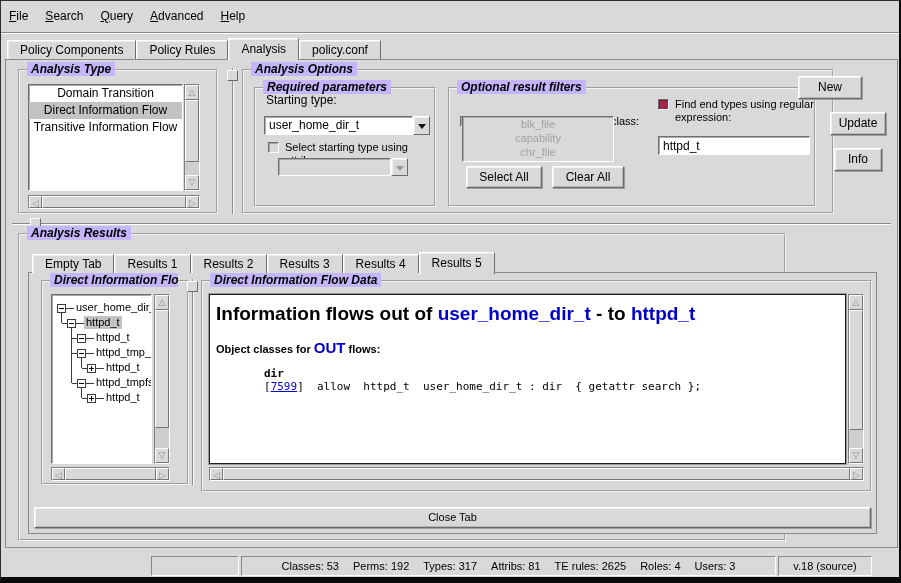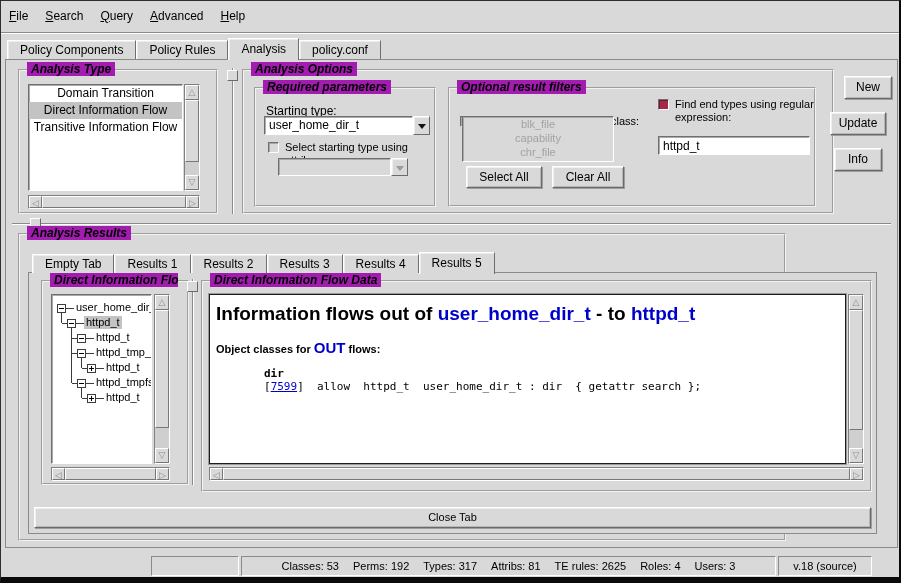--- a/index.html
+++ b/index.html
@@ -25,21 +25,21 @@
   .tab { position:relative; float:left; padding:0 12px; background:#d9d9d9;
     border-top:1px solid #fff; border-left:1px solid #fff; border-right:1px solid #6e6e6e;
     margin-top:3px; height:19px; line-height:19px; font-size:12px; cursor:default;
     box-shadow:inset 1px 1px 0 #ececec; }
   .tab.active { margin-top:1px; height:22px; line-height:20px; z-index:4; }
   
   .content-frame { position:absolute; left:4px; top:58px; width:893px; height:489px;
     border:1px solid #8a8a8a; background:#d9d9d9; z-index:2; }
   
   .groupbox { position:absolute; border:2px groove #f2f2f2; }
-  .legend { position:absolute; top:-9px; left:7px; background:#a21caf; padding:0 4px;
+  .legend { position:absolute; top:-9px; left:7px; background:#c4b5fd; padding:0 4px;
     font-weight:bold; font-style:italic; font-size:12px; white-space:nowrap; }
   .legend.clip { max-width:128px; overflow:hidden; }
   
   .sunken { background:#fff; border:1px solid; border-color:#6f6f6f #ffffff #ffffff #6f6f6f;
     box-shadow:inset 1px 1px 0 #aaaaaa;text-align:center; }
   .listbox { position:absolute; overflow:hidden; }
   .lb-item { line-height:17px; padding:0 4px; white-space:nowrap; }
   .lb-item.selected { background:var(--sel); }
   .listbox.disabled { background:#d9d9d9; }
   .listbox.disabled .lb-item { color:#a2a2a2; line-height:14px; font-size:11px; }
@@ -144,21 +144,21 @@
     </div>
 
     <div class="sash-line-v" style="left:226px; top:8px; height:146px;"></div>
     <div class="sash-handle" style="left:221px; top:10px;"></div>
 
     <div class="groupbox" style="left:236px; top:9px; width:592px; height:145px;">
       <span class="legend">Analysis Options</span>
 
       <div class="groupbox" style="left:10px; top:16px; width:182px; height:120px;">
         <span class="legend">Required parameters</span>
-        <div class="small-label" style="left:10px; top:15px;text-align:center;">Starting type:</div>
+        <div class="small-label" style="left:10px; top:4px;text-align:center;">Starting type:</div>
         <div class="combo" style="left:8px; top:27px; width:166px;">
           <div class="combo-entry">user_home_dir_t</div>
           <div class="combo-btn"></div>
         </div>
         <div class="check-row" style="left:12px; top:52px; width:166px;">
           <span class="checkbox"></span>
           <span class="check-label">Select starting type using attrib:</span>
         </div>
         <div class="combo disabled" style="left:22px; top:69px; width:130px; height:18px;">
           <div class="combo-entry"></div>
@@ -181,21 +181,21 @@
         <div class="btn" style="left:102px; top:77px; width:72px; height:22px; line-height:20px;">Clear All</div>
 
         <div class="check-row" style="left:208px; top:9px; width:158px;">
           <span class="checkbox checked"></span>
           <span class="check-label"><span>Find end types using regular</span><br><span>expression:</span></span>
         </div>
         <div class="entry" style="left:208px; top:47px; width:152px; height:19px;">httpd_t</div>
       </div>
     </div>
 
-    <div class="btn" style="left:838px; top:16px; width:48px; height:23px; line-height:21px;">New</div>
+    <div class="btn" style="left:792px; top:16px; width:64px; height:23px; line-height:21px;">New</div>
     <div class="btn" style="left:824px; top:52px; width:56px; height:23px; line-height:21px;">Update</div>
     <div class="btn" style="left:828px; top:88px; width:48px; height:23px; line-height:21px;">Info</div>
 
     <div class="sash-line-h" style="left:6px; top:163px; width:879px;"></div>
     <div class="sash-handle" style="left:24px; top:158px;"></div>
 
     <div class="groupbox" style="left:12px; top:173px; width:768px; height:308px;">
       <span class="legend">Analysis Results</span>
       <div class="tabs-row" id="results-tabs" style="left:12px; top:16px; height:22px;">
           <div class="tab">Empty Tab</div>

